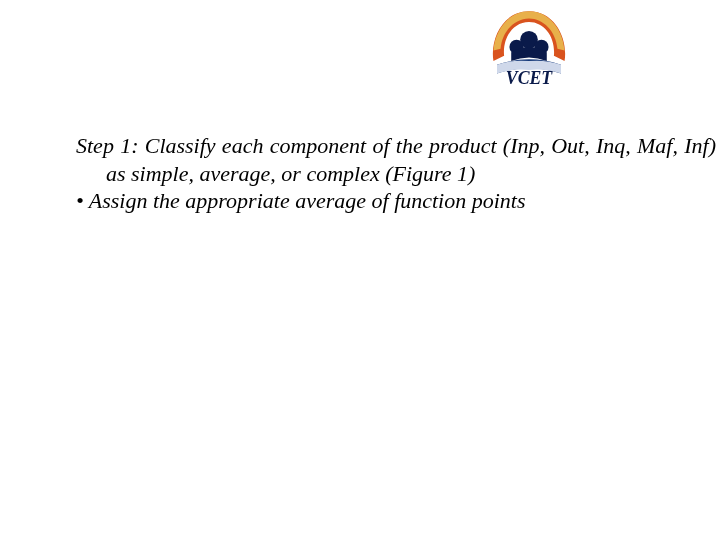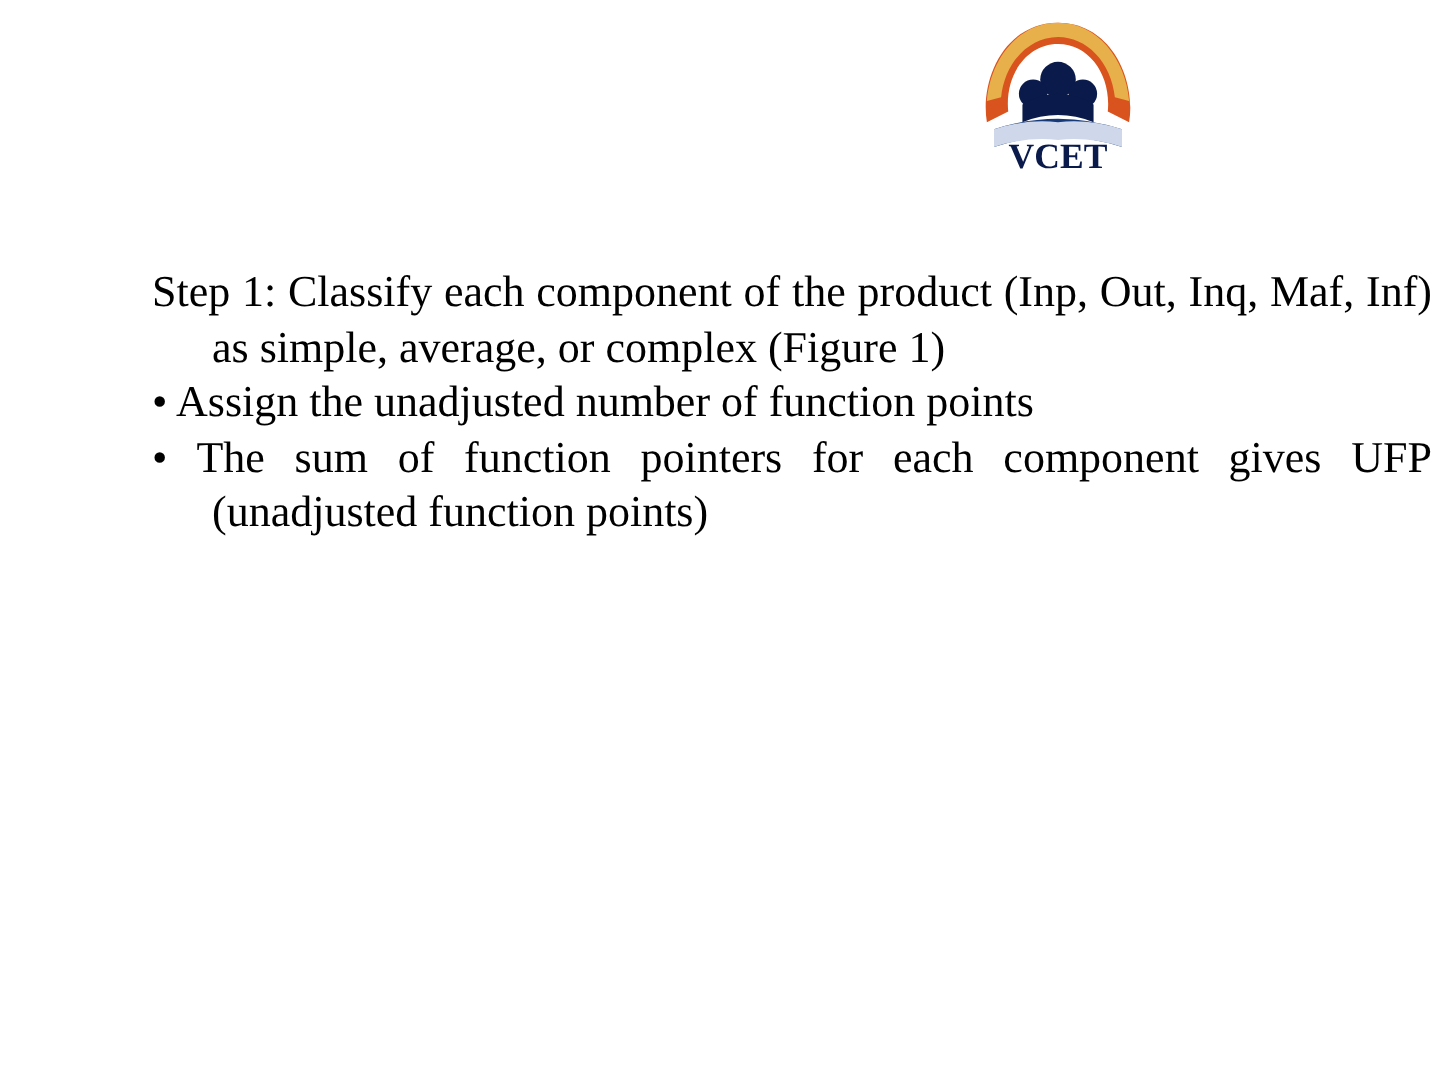--- a/index.html
+++ b/index.html
@@ -10,20 +10,21 @@
     background: #ffffff;
     font-family: "Times New Roman", Times, serif;
     font-size: 22px;
     color: #000;
   }
   .slide {
     position: relative;
     width: 592px;
     height: 540px;
     box-sizing: border-box;
+    font-style: italic;
   }
   .logo {
     position: absolute;
     top: 6px;
     right: 18px;
     width: 90px;
     height: 80px;
   }
   .content {
     position: absolute;
@@ -76,18 +77,17 @@
       <path d="M14 66 Q32 60 50 62 L50 72 Q32 70 14 76 Z" fill="#cfd8ea"></path>
       <path d="M86 66 Q68 60 50 62 L50 72 Q68 70 86 76 Z" fill="#cfd8ea"></path>
 
       <text x="50" y="88" text-anchor="middle" font-family="Georgia, 'Times New Roman', serif" font-weight="bold" font-size="20" fill="#0a1a4a">VCET</text>
     </svg>
   </div>
 
   <div class="content">
     <p class="step">Step 1: Classify each component of the product (Inp, Out, Inq, Maf, Inf) as simple, average, or complex (Figure 1)</p>
     <ul class="bullets">
-      <li> Assign the unadjusted number of function points</li>
-      <li>The sum of function pointers for each component gives UFP (unadjusted function points)</li>
+      <li> Assign the appropriate average of function points</li>
     </ul>
   </div>
 
 </div>
 
 </body></html>

